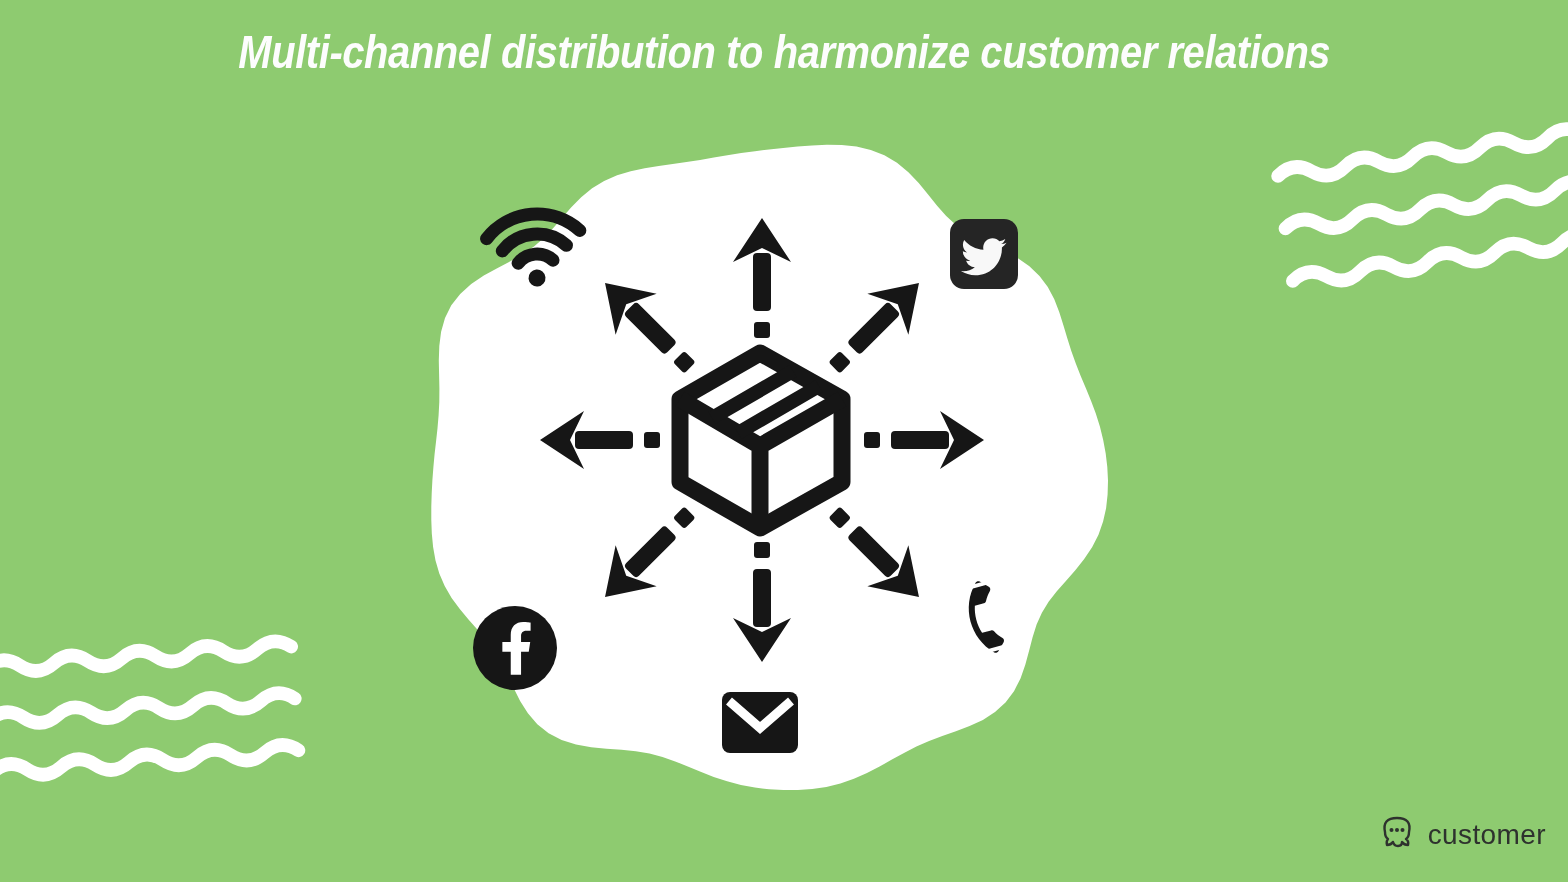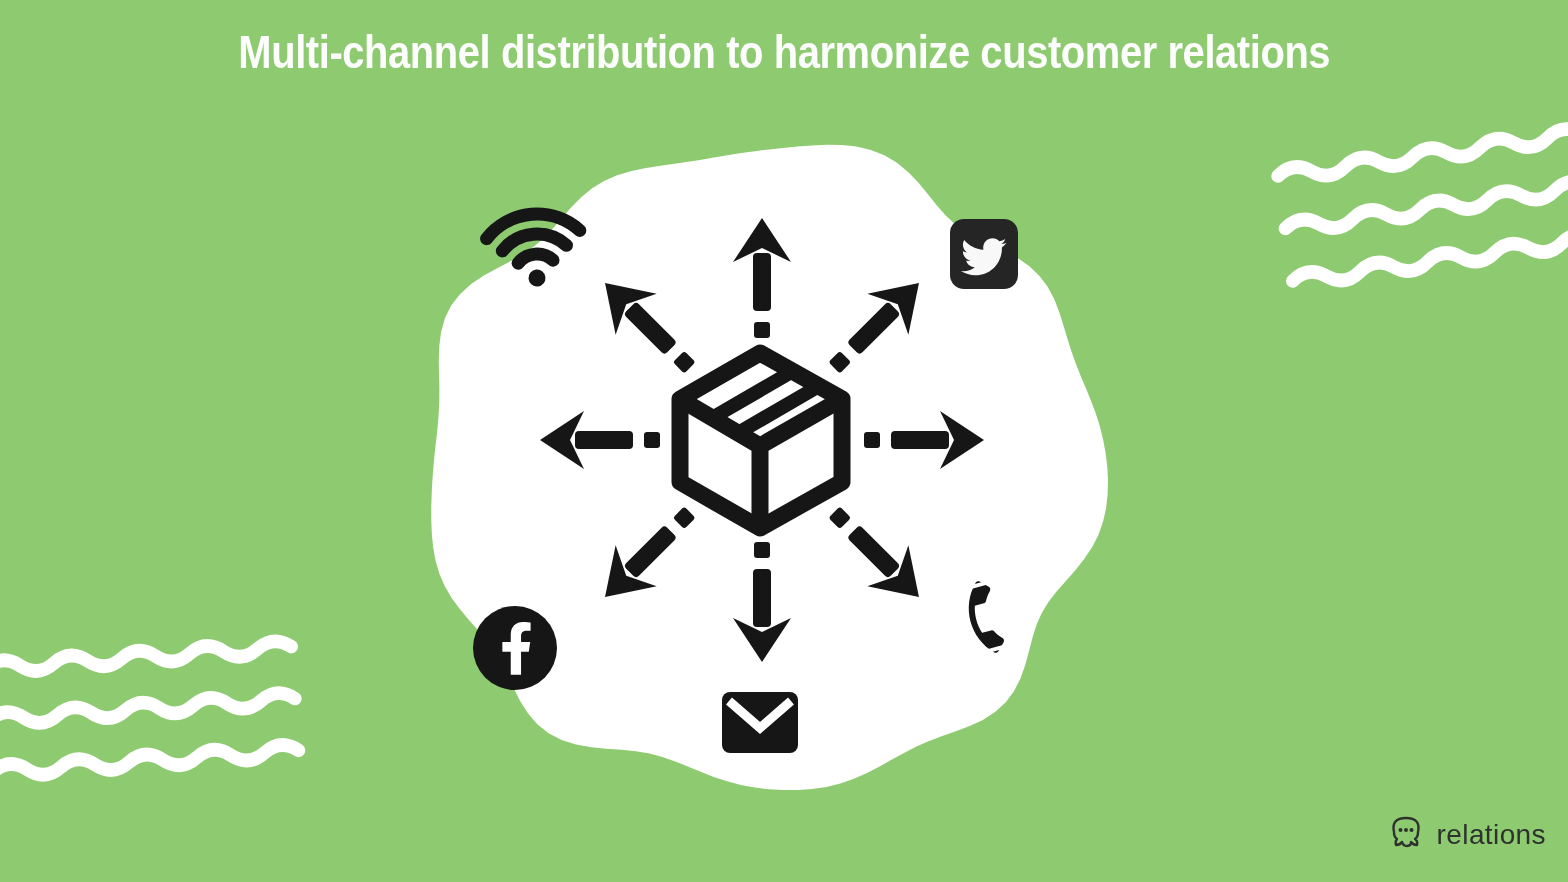--- a/index.html
+++ b/index.html
@@ -5,21 +5,21 @@
   html,body{margin:0;padding:0;}
   body{
     width:1568px;height:882px;overflow:hidden;position:relative;
     background:var(--background,#8ECB70);
     font-family:"Liberation Sans",sans-serif;
   }
   .canvas{position:absolute;inset:0;}
   .scene{position:absolute;left:0;top:0;}
   .title-wrap{
     position:absolute;left:0;top:26px;width:100%;
-    display:flex;justify-content:center;pointer-events:none;
+    display:flex;justify-content:center;pointer-events:none;font-style:italic;
   }
   .title{
     color:#FDFDFD;font-weight:bold;font-size:47px;line-height:1.1;
     letter-spacing:-0.5px;white-space:nowrap;
     transform:scaleX(0.85);transform-origin:center;
     font-family:"Liberation Sans",sans-serif;
   }
   .brand{
     position:absolute;right:22px;bottom:24px;
     display:flex;align-items:center;gap:9px;
@@ -114,16 +114,16 @@
     <div class="title">Multi-channel distribution to harmonize customer relations</div>
   </div>
 
   <div class="brand">
     <svg width="44" height="46" viewBox="0 0 44 46">
       <path d="M10,20 Q7,6 22,6 Q37,6 34,20 Q34,25 31,27 Q34,29 33,33 Q29,33 27,30 Q27,34 23,34 Q19,34 18,30 Q16,33 12,33 Q11,29 13,27 Q10,25 10,20 Z" fill="none" stroke="#2E322E" stroke-width="2.4" stroke-linejoin="round"></path>
       <circle cx="16.5" cy="18" r="2" fill="#2E322E"></circle>
       <circle cx="22" cy="18" r="2" fill="#2E322E"></circle>
       <circle cx="27.5" cy="18" r="2" fill="#2E322E"></circle>
     </svg>
-    <span class="brand-text">relations</span>
+    <span class="brand-text">customer</span>
   </div>
 
 </div>
 
 </body></html>

